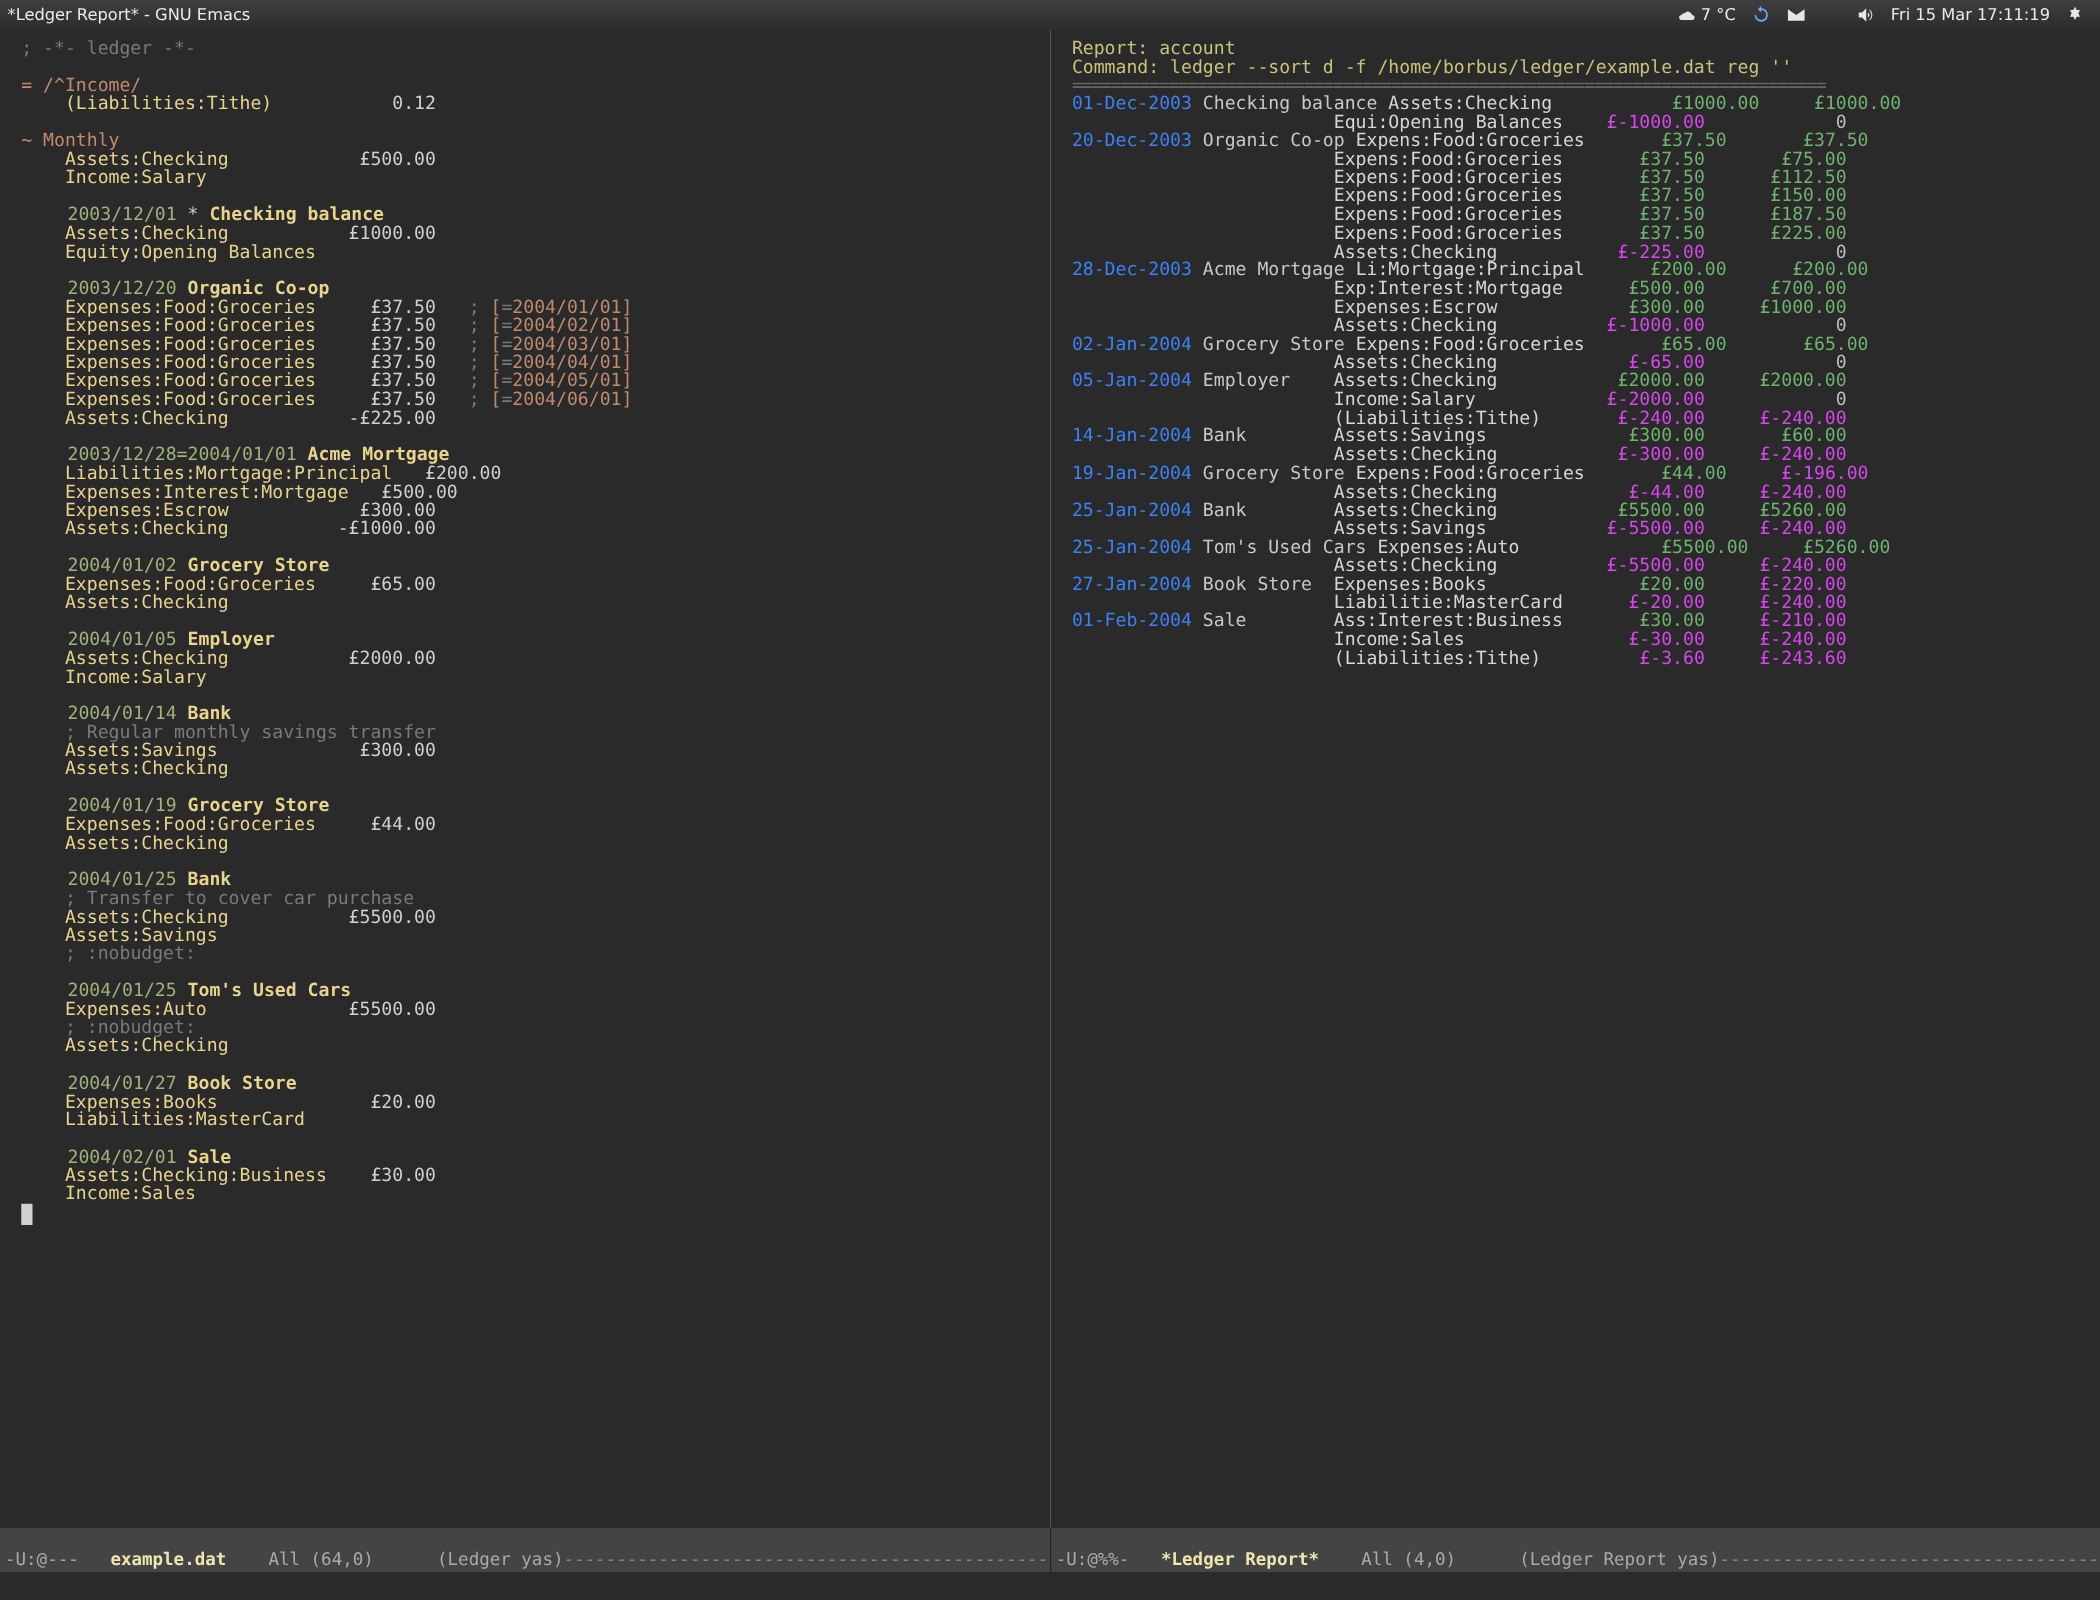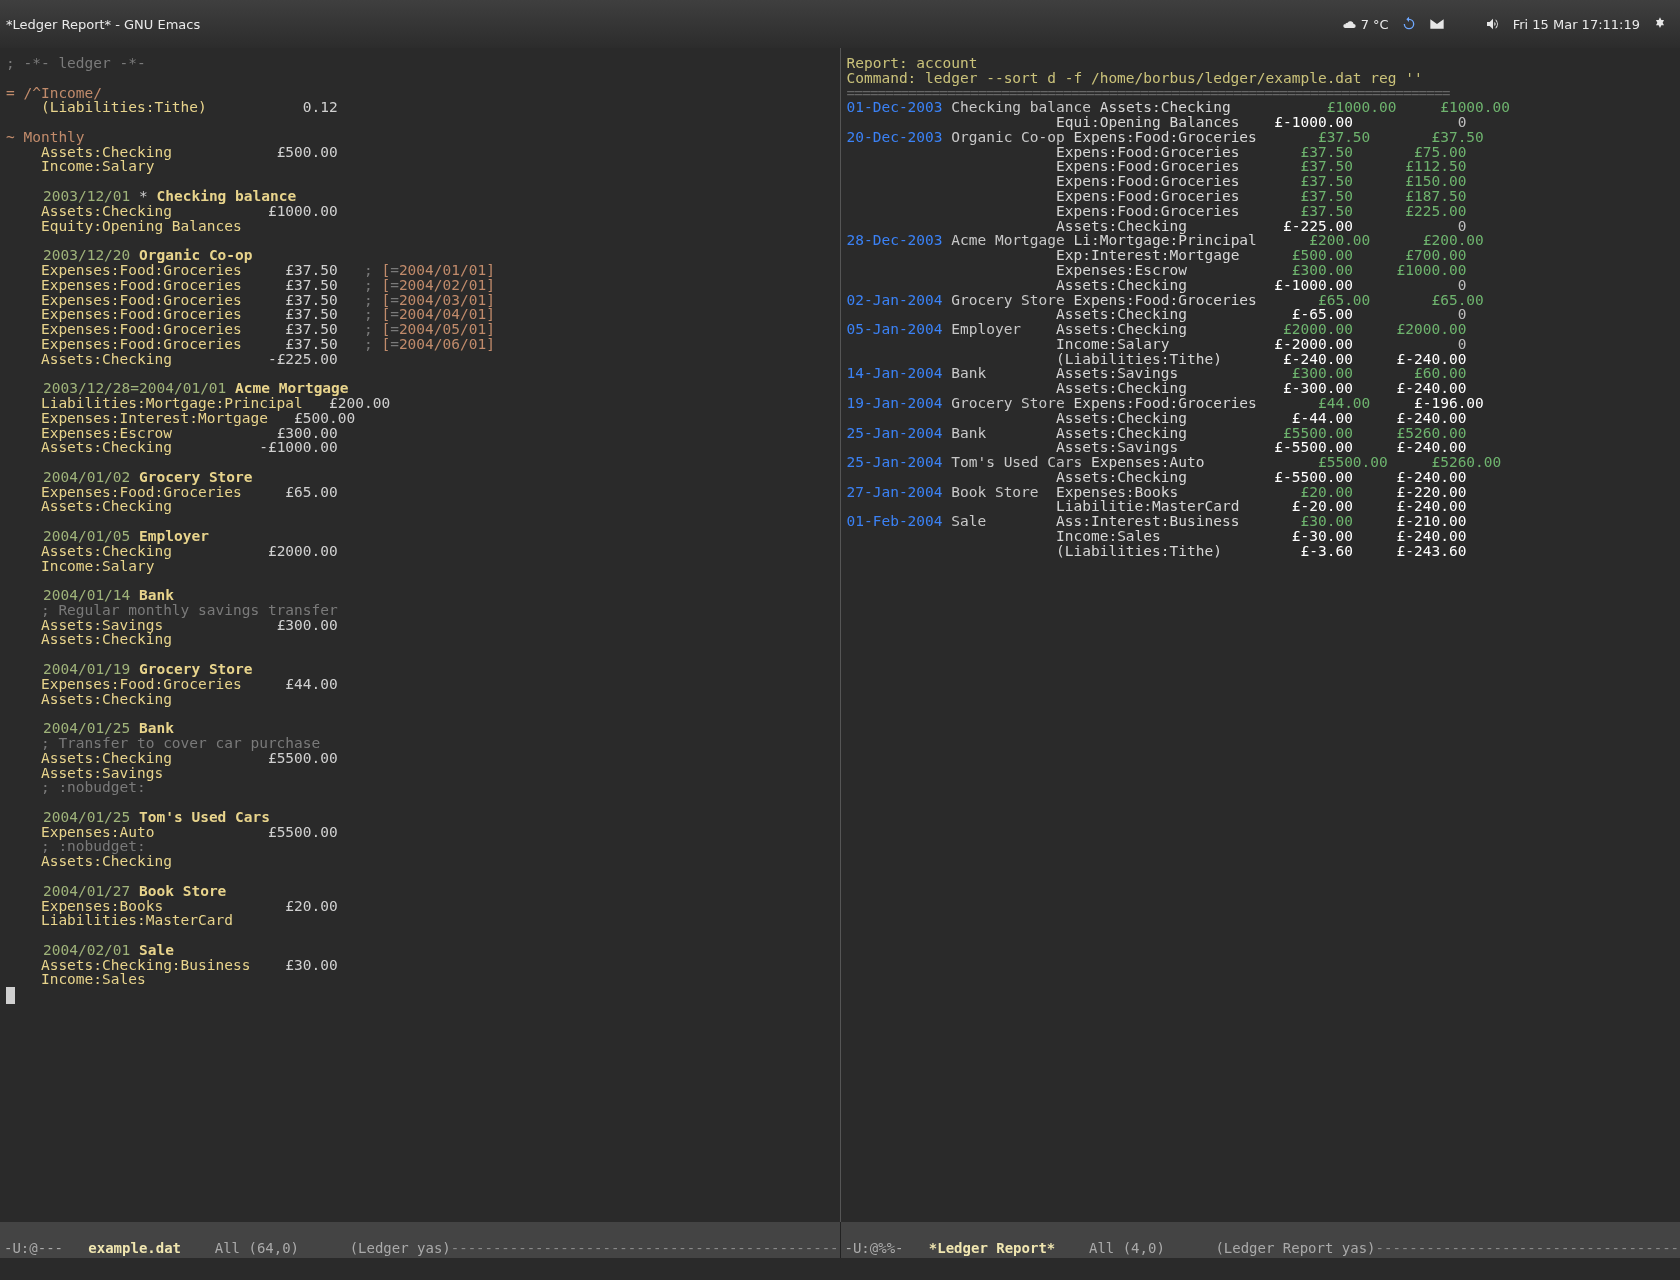--- a/index.html
+++ b/index.html
@@ -17,41 +17,41 @@
     width: 1680px;
     height: 1280px;
     display: flex;
     flex-direction: column;
   }
   .titlebar {
     height: 24px;
     background: linear-gradient(#3f3f3f, #2c2c2c);
     display: flex;
     align-items: center;
-    padding: 12px 6px;
+    padding: 0 6px;
     color: #eaeaea;
     font-family: "DejaVu Sans", sans-serif;
     font-size: 13px;
   }
   .titlebar .spacer { flex: 1; }
   .titlebar .sys-item {
     margin: 0 6px;
     display: flex;
     align-items: flex-end;
   }
   .titlebar svg { width: 16px; height: 16px; fill: #e6e6e6; }
   .panes {
     flex: 1;
     display: flex;
     background: #2a2a2a;
   }
   .pane {
     flex: 1;
     background: #2a2a2a;
-    padding: 8px 10px 4px 6px;
+    padding: 8px 10px 4px 17px;
     position: relative;
     overflow: hidden;
   }
   .pane.left { border-right: 1px solid #555; }
   pre.buf {
     margin: 0;
     font-family: inherit;
     font-size: inherit;
     line-height: 1.02;
     white-space: pre;
@@ -61,21 +61,21 @@
   .kw  { color: #c18b6b; }       
   .dt  { color: #9fb37a; margin-left: 37px; }       
   .py  { color: #e8d48c; font-weight: bold; }  
   .ac  { color: #e8d48c; }       
   .eff { color: #c18b6b; }       
   
   .rhead { color: #cac27a; }
   .hl    { color: #c8c8c8; }
   .racc  { color: #d6d6d6; }
   .pos   { color: #6eb36e; }
-  .neg   { color: #ffffff; }
+  .neg   { color: #d946ef; }
   .zro   { color: #bfbfbf; }
   .rdate { color: #3b82f6; }
   .rule  { color: #666; letter-spacing: -1px; }
   
   .cursor {
     display: inline-block;
     width: 9px;
     height: 17px;
     background: #d0d0d0;
     vertical-align: text-bottom;

